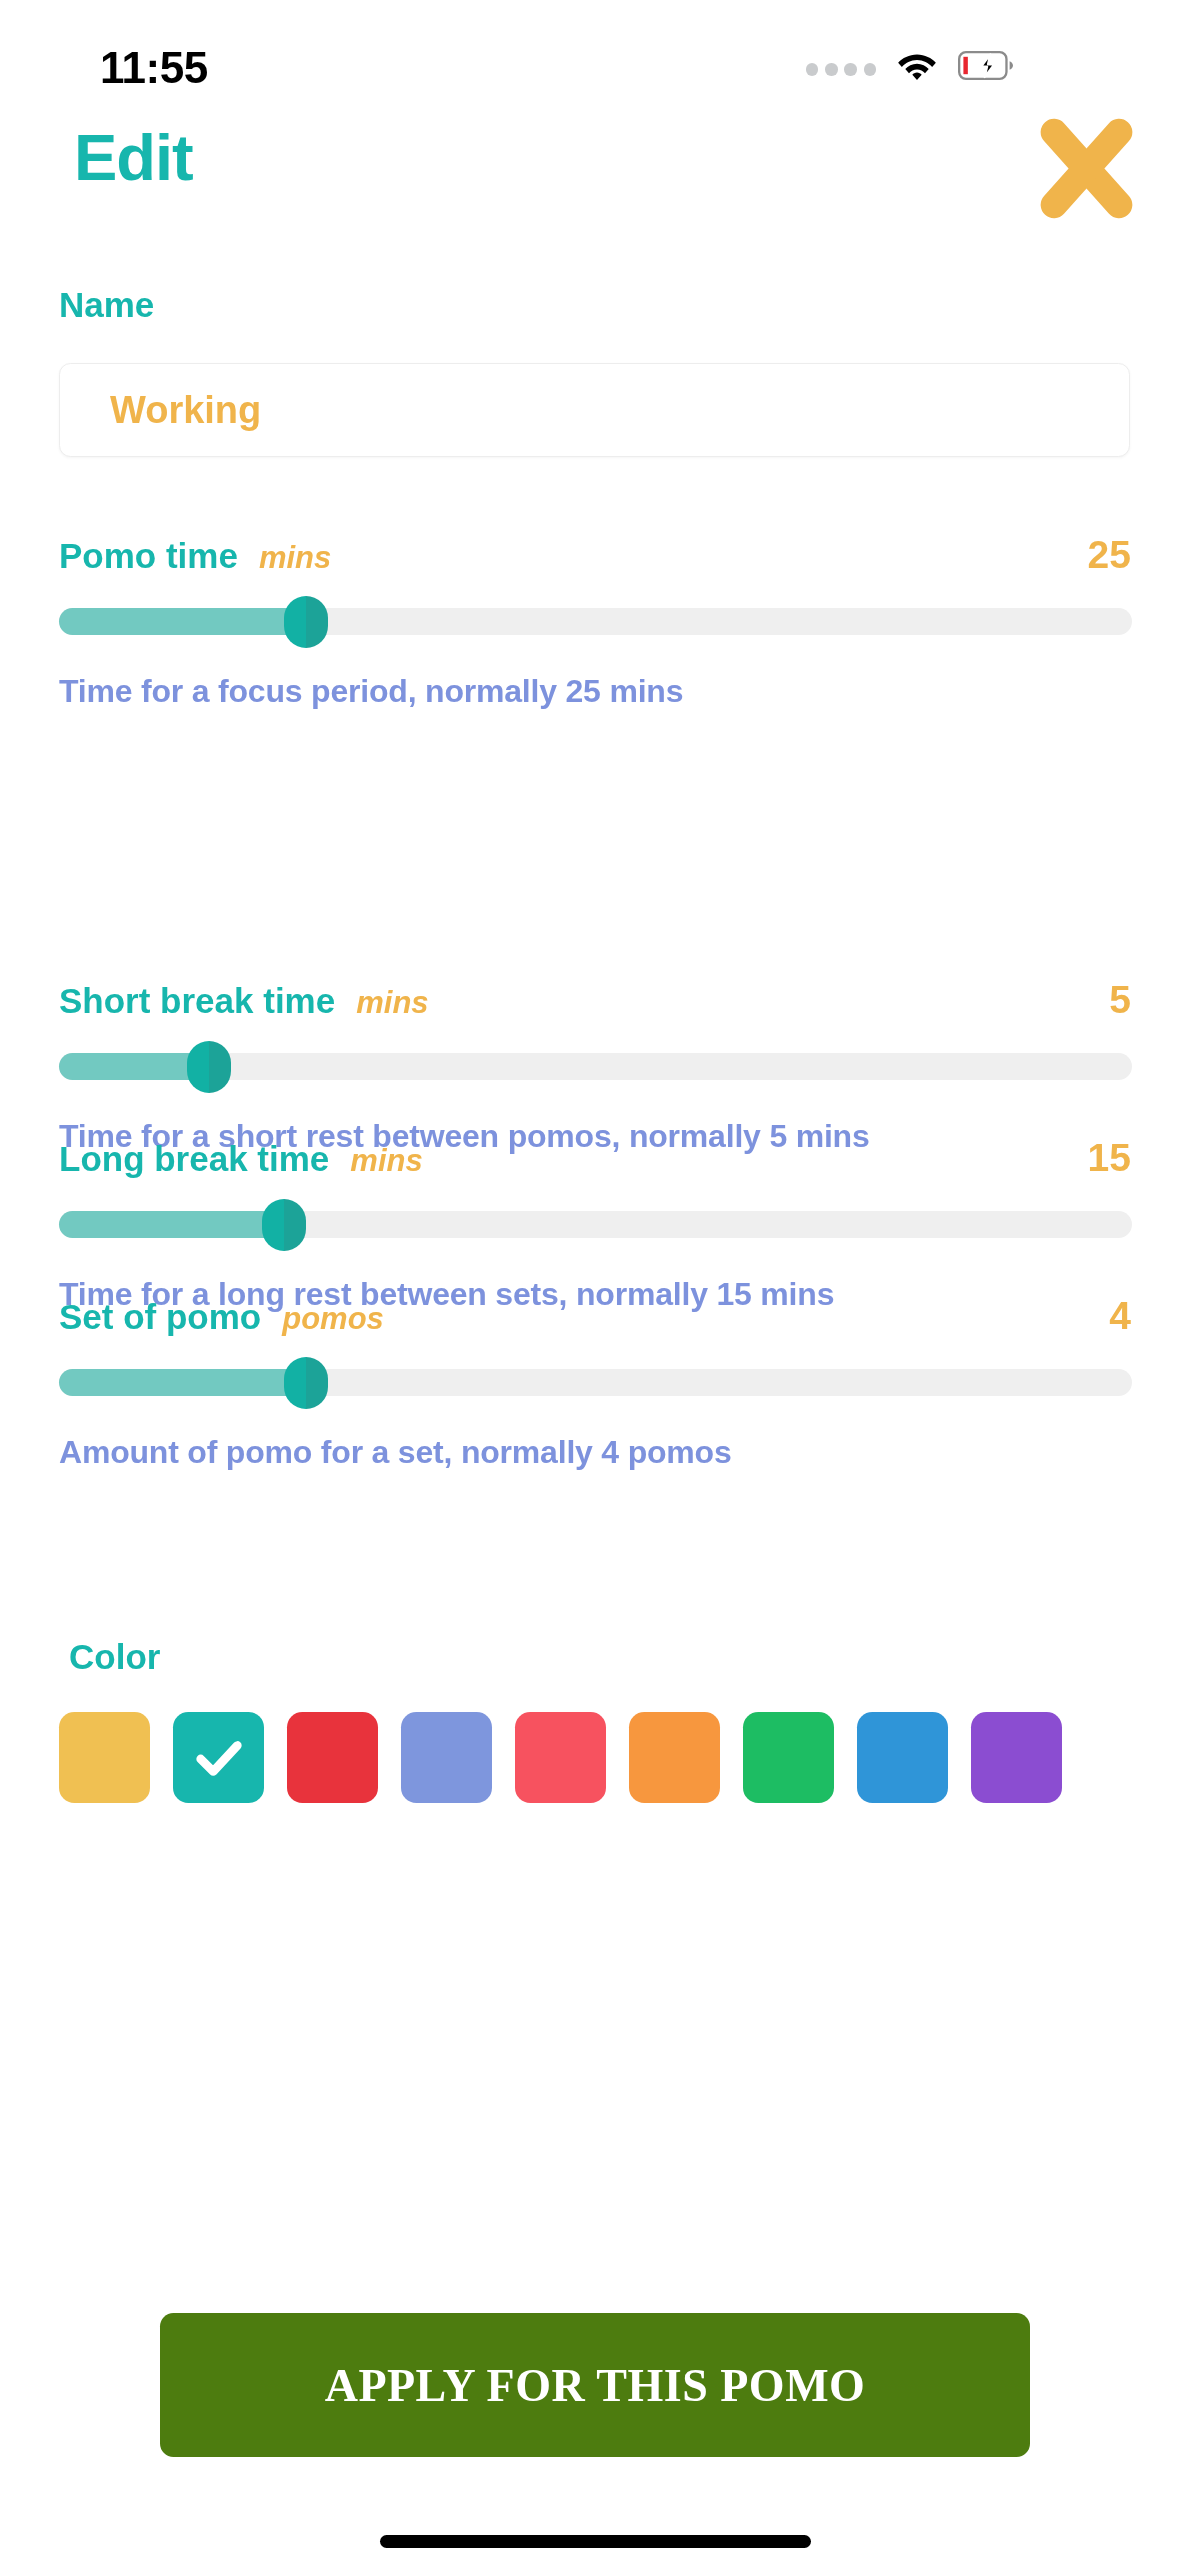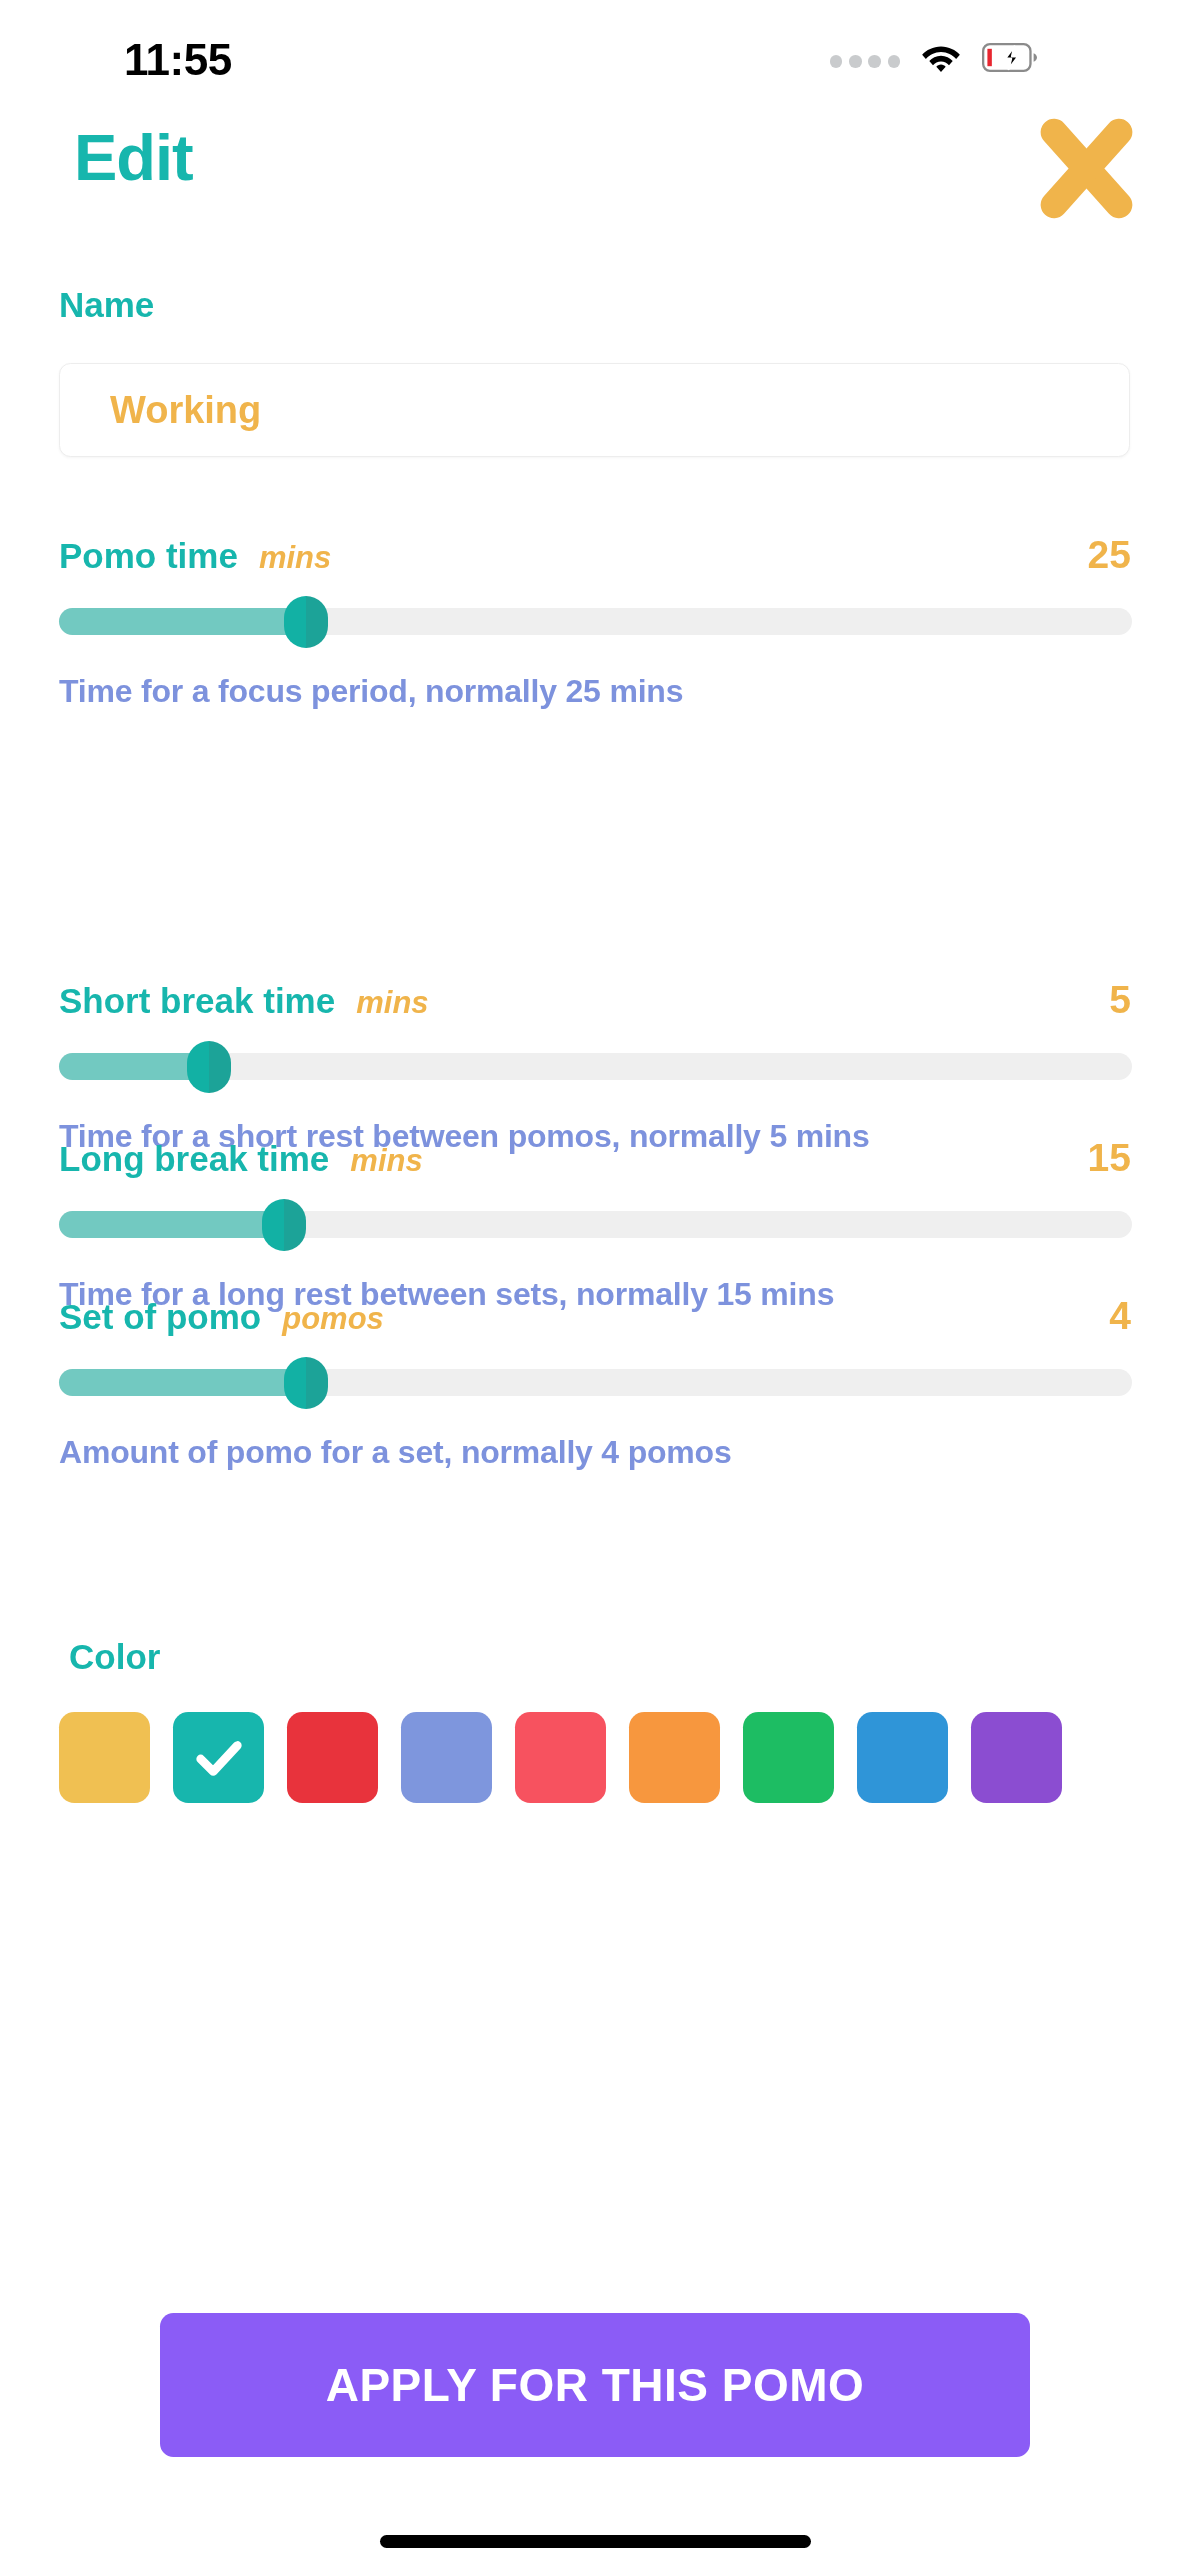--- a/index.html
+++ b/index.html
@@ -6,21 +6,21 @@
   html, body {
     width:1190px; height:2576px;
     background:#ffffff;
     font-family:"Liberation Sans", sans-serif;
     -webkit-font-smoothing:antialiased;
     overflow:hidden;
   }
   .screen { position:relative; width:1190px; height:2576px; background:#fff; }
 
   
-  .statusbar { position:absolute; left:0; top:0; width:1073px; height:105px;margin-left:24px; }
+  .statusbar { position:absolute; left:0; top:8px; width:1073px; height:105px; }
   .status-time {
     position:absolute; left:100px; top:35px;
     font-size:44px; font-weight:700; color:#000; letter-spacing:-0.5px;
   }
   .status-right { position:absolute; right:59px; top:42px; display:flex; align-items:center; gap:21px; }
   .sig-dots { display:flex; gap:6.7px; align-items:center; margin-top:7.7px; }
   .sig-dots i { display:block; width:12.5px; height:12.5px; border-radius:50%; background:#c9cbcd; }
   .wifi-icon { width:40px; height:31px; display:block; }
   .batt-icon { width:56px; height:29px; display:block; }
 
@@ -237,18 +237,18 @@
       </button>
       <button class="swatch" style="background: rgb(232, 51, 60);"></button>
       <button class="swatch" style="background: rgb(126, 150, 221);"></button>
       <button class="swatch" style="background: rgb(247, 82, 95);"></button>
       <button class="swatch" style="background: rgb(247, 151, 62);"></button>
       <button class="swatch" style="background: rgb(29, 189, 99);"></button>
       <button class="swatch" style="background: rgb(47, 149, 216);"></button>
       <button class="swatch" style="background: rgb(139, 77, 209);"></button>
     </div>
 
-  <button class="apply-btn" style="background: #8b5cf6;">APPLY FOR THIS POMO</button>
+  <button class="apply-btn" style="background: #4d7c0f; font-family: Liberation Serif, serif;">APPLY FOR THIS POMO</button>
 
   <div class="home-indicator"></div>
 
 </div>
 
 
 </body></html>

